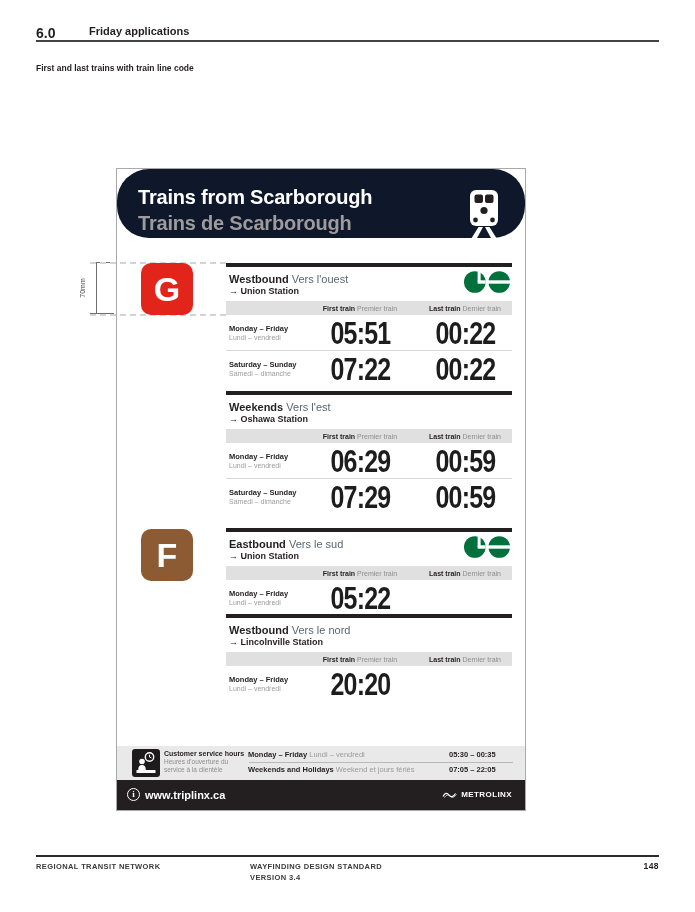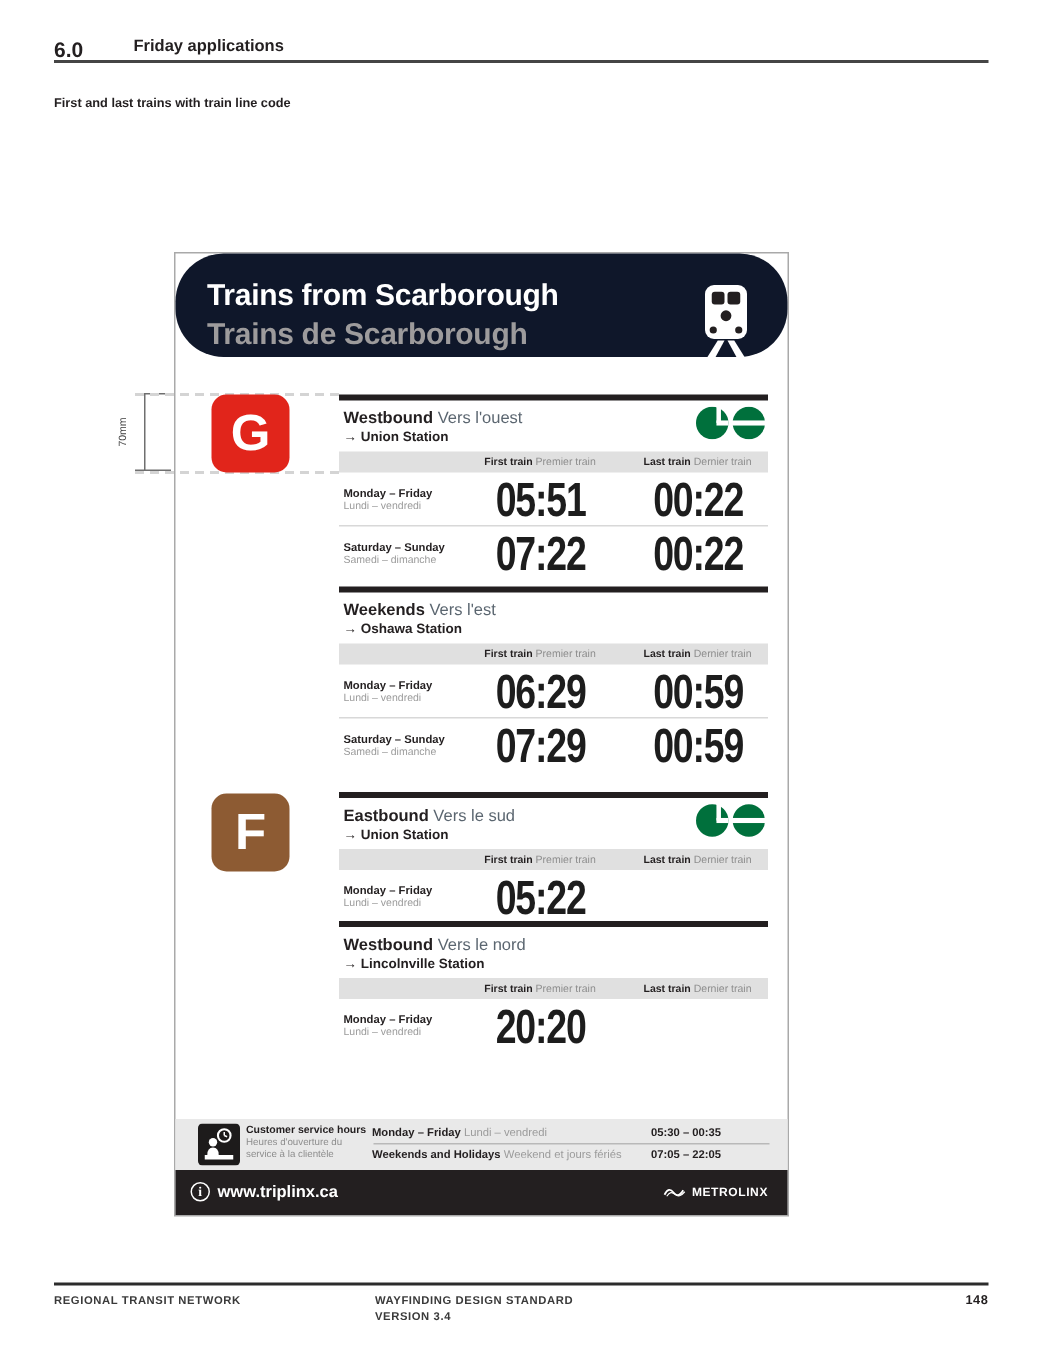--- a/index.html
+++ b/index.html
@@ -68,21 +68,21 @@
   .cs-icon{position:absolute;left:15px;top:3px;}
   .cs-head{position:absolute;left:47px;top:4px;width:84px;line-height:8px;}
   .cs-head-en{font-size:7px;font-weight:bold;color:#231f20;display:block;}
   .cs-head-fr{font-size:6.5px;color:#8d8d8d;display:block;}
   .cs-table{position:absolute;left:131px;top:0;width:265px;height:32px;}
   .cs-row{position:absolute;left:0;width:100%;display:grid;grid-template-columns:186px 1fr;}
   .cs-row.r1{top:4px;} .cs-row.r2{top:19px;}
   .cs-days{font-size:7.5px;white-space:nowrap;}
   .cs-days .en{font-weight:bold;color:#231f20;}
   .cs-days .fr{color:#9b9b9b;}
-  .cs-hours{font-size:7.5px;font-weight:bold;color:#231f20;white-space:nowrap;}
+  .cs-hours{font-size:7.5px;font-weight:bold;color:#231f20;white-space:nowrap;margin-left:15px;}
   .cs-div{position:absolute;left:1px;right:0;top:16px;height:1px;background:#b9b9b9;}
 
   
   .sign-footer{position:absolute;left:0;top:611px;width:100%;height:30px;background:#231f20;}
   .info-icon{position:absolute;left:10px;top:8px;width:13px;height:13px;border:1.3px solid #fff;
              border-radius:50%;box-sizing:border-box;color:#fff;font-size:9px;font-weight:bold;
              text-align:center;line-height:10px;font-family:"Liberation Serif",serif;}
   .url{position:absolute;left:28px;top:9px;font-size:11px;font-weight:bold;color:#fff;}
   .brand{position:absolute;right:13px;top:10px;display:flex;align-items:center;gap:3px;}
   .brand-text{font-size:8px;font-weight:bold;color:#fff;letter-spacing:0.4px;}

